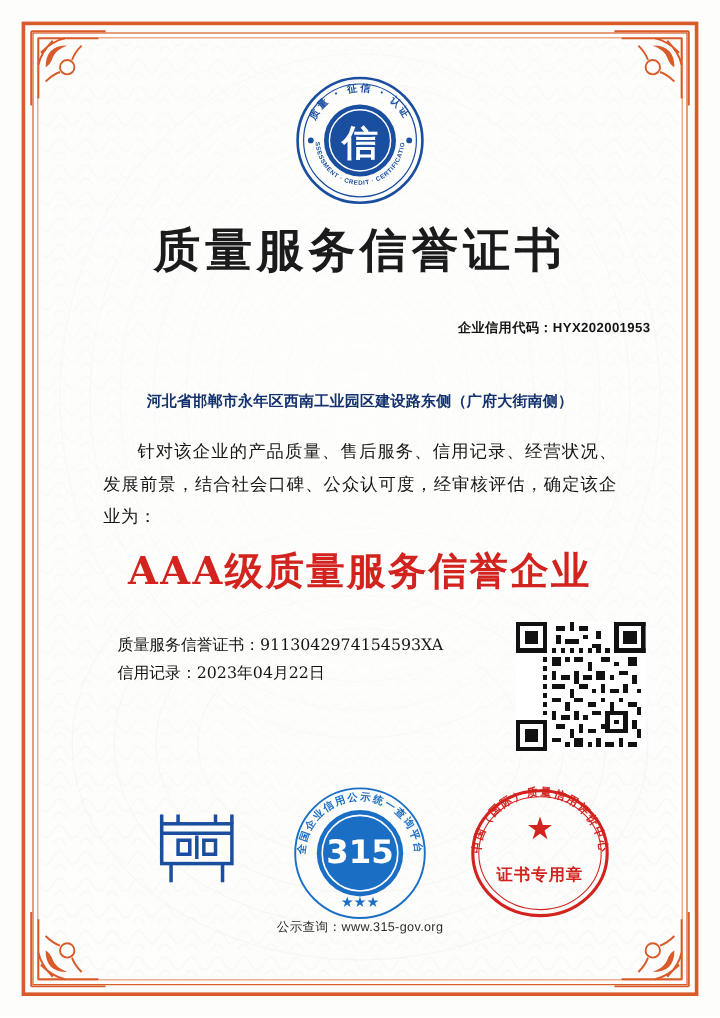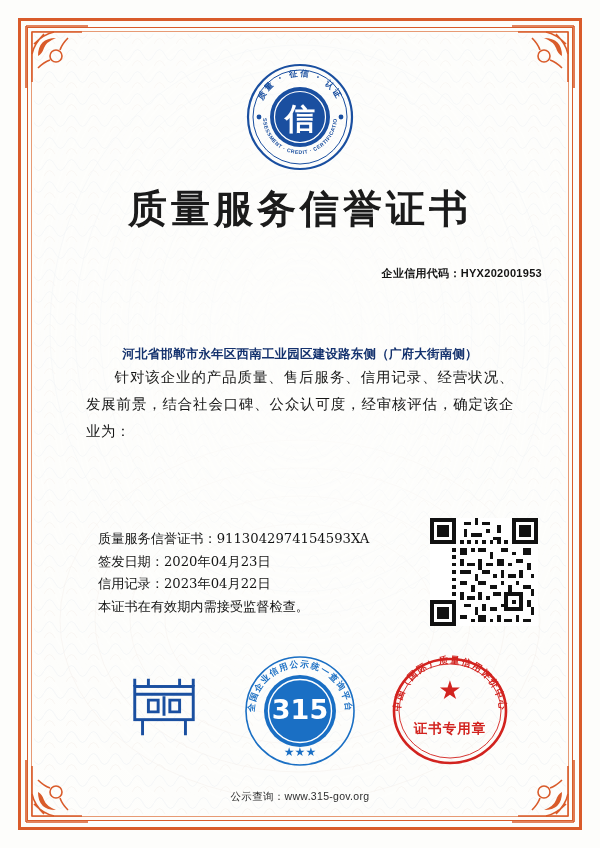--- a/index.html
+++ b/index.html
@@ -116,21 +116,21 @@
     left: 0; right: 0;
     text-align: center;
     font-family: "DejaVu Serif", "Liberation Serif", serif;
     font-size: 22px;
     font-weight: bold;
     color: #14326e;
     letter-spacing: 1px;
   }
   .company-address {
     position: absolute;
-    top: 346px;
+    top: 326px;
     left: 0; right: 0;
     text-align: center;
     font-family: "Liberation Sans", sans-serif;
     font-size: 12.5px;
     font-weight: bold;
     color: #14326e;
     letter-spacing: 0.2px;
   }
 
   
@@ -218,21 +218,20 @@
   
   .footer {
     position: absolute;
     top: 766px;
     left: 0; right: 0;
     text-align: center;
     font-family: "Liberation Sans", sans-serif;
     font-size: 10.5px;
     color: #2c2c2c;
     letter-spacing: 0.3px;
-    margin-top: 24px;
   }
 </style>
 </head>
 <body>
 
 <div id="certificate">
 
   <svg class="bg-pattern" viewBox="0 0 600 848" xmlns="http://www.w3.org/2000/svg">
     <defs>
       <pattern id="wave" width="22" height="22" patternUnits="userSpaceOnUse">
@@ -333,26 +332,25 @@
   </svg>
 
   <div class="title-cn">质量服务信誉证书</div>
 
   <div class="credit-code">企业信用代码：HYX202001953</div>
 
   <div class="company-address">河北省邯郸市永年区西南工业园区建设路东侧（广府大街南侧）</div>
 
   <div class="body-text"><span class="indent"></span><span>针对该企业的产品质量、售后服务、信用记录、经营状况、发展前景，结合社会口碑、公众认可度，经审核评估，确定该企业为：</span></div>
 
+  <div class="award">AAA级质量服务信誉企业</div>
 
   <div class="details">
     <div class="row">质量服务信誉证书：9113042974154593XA</div>
-    <div class="row">签发日期：2020年04月23日</div>
     <div class="row">信用记录：2023年04月22日</div>
-    <div class="row">本证书在有效期内需接受监督检查。</div>
   </div>
 
   <svg class="qr" viewBox="0 0 29 29" shape-rendering="crispEdges" xmlns="http://www.w3.org/2000/svg">
     <rect width="29" height="29" fill="#ffffff"></rect>
     <g fill="#111111">
 
       <rect x="0" y="0" width="7" height="1"></rect>
         <rect x="0" y="6" width="7" height="1"></rect>
       <rect x="0" y="0" width="1" height="7"></rect>
         <rect x="6" y="0" width="1" height="7"></rect>

